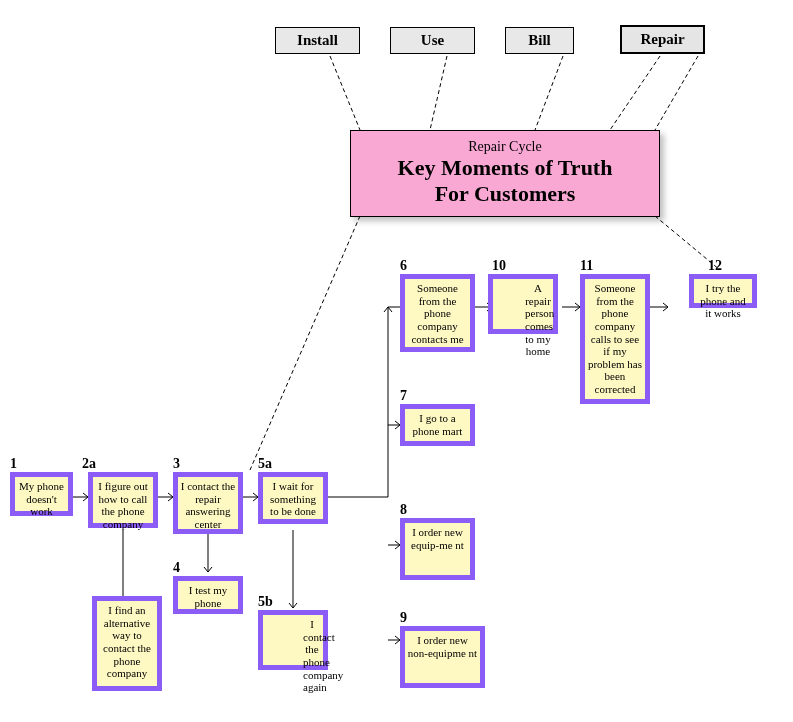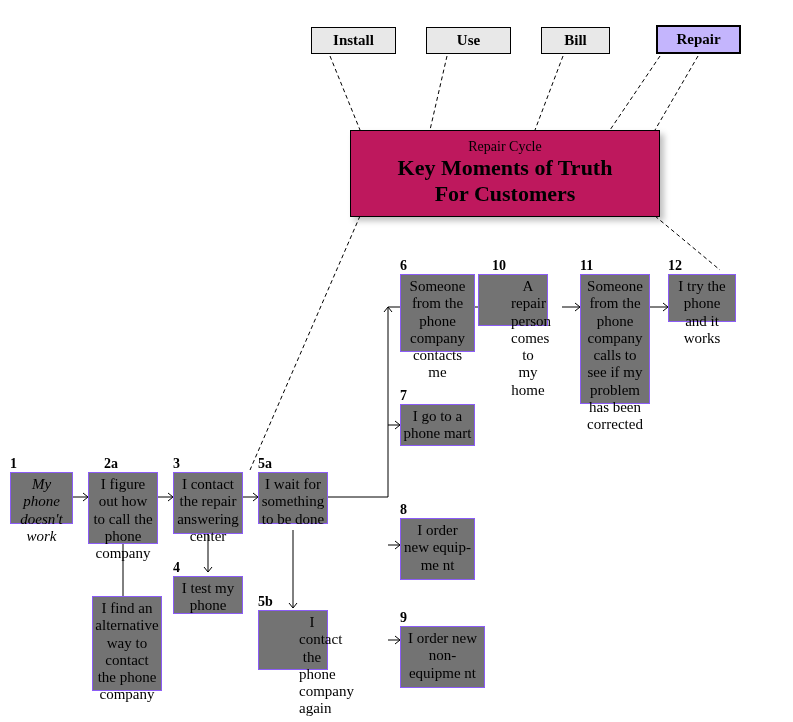--- a/index.html
+++ b/index.html
@@ -19,30 +19,29 @@
   }
   .tab {
     position: absolute;
     border: 1px solid #000;
     background: #e8e8e8;
     text-align: center;
     font-weight: bold;
     font-size: 15px;
     padding: 4px 0;
     box-sizing: border-box;
-    margin-left: 36px;
   }
   .tab.active {
-    background: #c4b5fd;
+    background: #e5e5e5;
     border: 2px solid #000;
   }
   .title-box {
     position: absolute;
     border: 1px solid #000;
-    background: #be185d;
+    background: #f9a8d4;
     text-align: center;
     box-sizing: border-box;
     padding: 8px 6px;
     box-shadow: 4px 4px 6px rgba(0,0,0,0.25);
   }
   .title-box .small {
     font-size: 14px;
     font-weight: normal;
   }
   .title-box .big {
@@ -50,23 +49,23 @@
     font-weight: bold;
     line-height: 1.2;
   }
   .node-label {
     position: absolute;
     font-weight: bold;
     font-size: 14px;
   }
   .node-box {
     position: absolute;
-    border: 1px solid #8b5cf6;
-    background: #737373;
-    font-size: 15px;
+    border: 5px solid #8b5cf6;
+    background: #fef9c3;
+    font-size: 11px;
     text-align: center;
     padding: 3px 2px;
     box-sizing: border-box;
     line-height: 1.15;
   }
   svg.lines {
     position: absolute;
     left: 0;
     top: 0;
     width: 793px;
@@ -149,24 +148,24 @@
   <div class="tab" style="left:505px; top:27px; width:69px;">Bill</div>
   <div class="tab active" style="left:620px; top:25px; width:85px;">Repair</div>
 
   <div class="title-box" style="left:350px; top:130px; width:310px;">
     <div class="small">Repair Cycle</div>
     <div class="big">Key Moments of Truth</div>
     <div class="big">For Customers</div>
   </div>
 
   <div class="node-label" style="left:10px; top:456px;">1</div>
-  <div class="node-box" style="left:10px; top:472px; width:63px; height:52px;font-style:italic;">My phone doesn't work</div>
-
-  <div class="node-label" style="left:104px; top:456px;">2a</div>
-  <div class="node-box" style="left:88px; top:472px; width:70px; height:72px;">I figure out how to call the phone company</div>
+  <div class="node-box" style="left:10px; top:472px; width:63px; height:44px;">My phone doesn't work</div>
+
+  <div class="node-label" style="left:82px; top:456px;">2a</div>
+  <div class="node-box" style="left:88px; top:472px; width:70px; height:56px;">I figure out how to call the phone company</div>
 
   <div class="node-label" style="left:92px; top:596px;">2b</div>
   <div class="node-box" style="left:92px; top:596px; width:70px; height:95px;">I find an alternative way to contact the phone company</div>
 
   <div class="node-label" style="left:173px; top:456px;">3</div>
   <div class="node-box" style="left:173px; top:472px; width:70px; height:62px;">I contact the repair answering center</div>
 
   <div class="node-label" style="left:173px; top:560px;">4</div>
   <div class="node-box" style="left:173px; top:576px; width:70px; height:38px;text-align:center;">I test my phone</div>
 
@@ -182,21 +181,21 @@
   <div class="node-label" style="left:400px; top:388px;">7</div>
   <div class="node-box" style="left:400px; top:404px; width:75px; height:42px;">I go to a phone mart</div>
 
   <div class="node-label" style="left:400px; top:502px;">8</div>
   <div class="node-box" style="left:400px; top:518px; width:75px; height:62px;">I order new equip-me nt</div>
 
   <div class="node-label" style="left:400px; top:610px;">9</div>
   <div class="node-box" style="left:400px; top:626px; width:85px; height:62px;">I order new non-equipme nt</div>
 
   <div class="node-label" style="left:492px; top:258px;">10</div>
-  <div class="node-box" style="left:478px; top:274px; width:70px; height:52px;padding-left:32px;">A repair person comes to my home</div>
+  <div class="node-box" style="left:488px; top:274px; width:70px; height:60px;padding-left:32px;">A repair person comes to my home</div>
 
   <div class="node-label" style="left:580px; top:258px;">11</div>
   <div class="node-box" style="left:580px; top:274px; width:70px; height:130px;">Someone from the phone company calls to see if my problem has been corrected</div>
 
-  <div class="node-label" style="left:668px; top:258px;">12</div>
-  <div class="node-box" style="left:668px; top:274px; width:68px; height:48px;">I try the phone and it works</div>
+  <div class="node-label" style="left:708px; top:258px;">12</div>
+  <div class="node-box" style="left:689px; top:274px; width:68px; height:34px;">I try the phone and it works</div>
 
 </div>
 
 </body></html>

